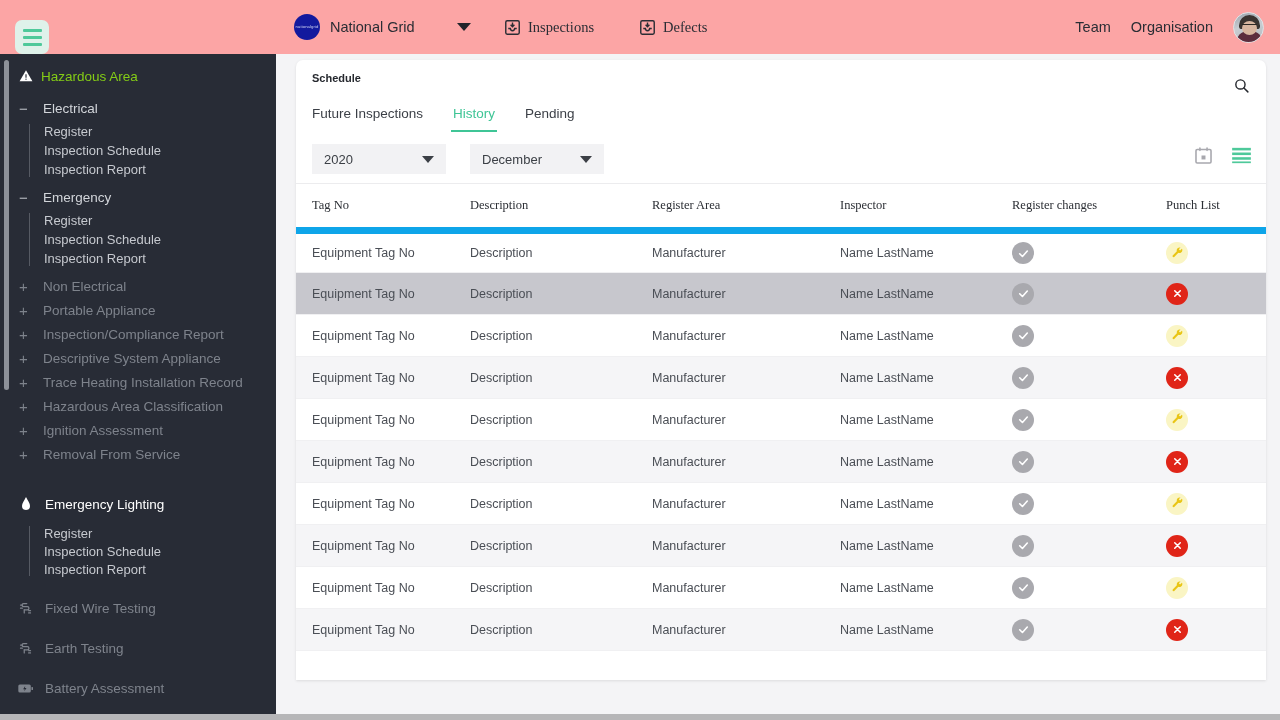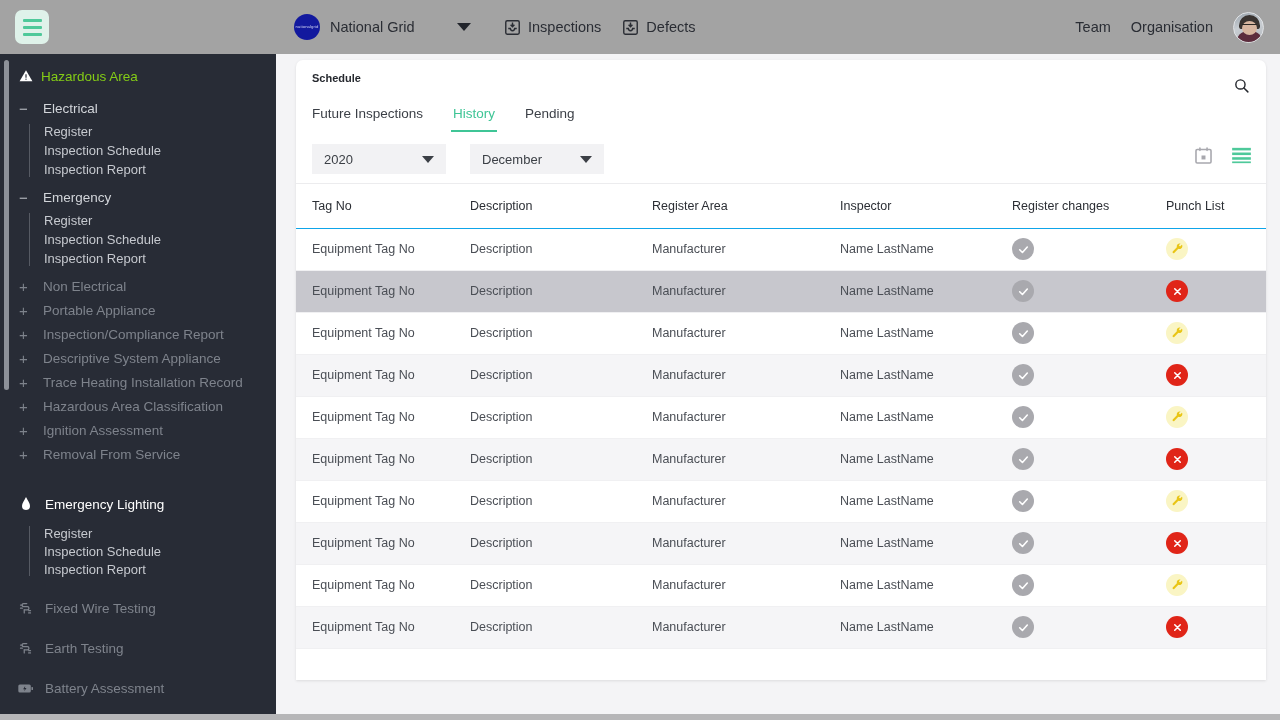--- a/index.html
+++ b/index.html
@@ -6,21 +6,21 @@
   html, body {
     width: 1280px; height: 720px;
     font-family: "Liberation Sans", sans-serif;
     background: #f4f4f6;
     overflow: hidden;
   }
 
   
   .topbar {
     position: absolute; top: 0; left: 0; width: 1280px; height: 54px;
-    background: #a3a3a3; display: flex; align-items: center;
+    background: #fca5a5; display: flex; align-items: flex-end;
     z-index: 20;
   }
   .hamburger {
     width: 34px; height: 34px; margin-left: 15px; border-radius: 7px;
     background: #dff2ea; display: flex; flex-direction: column;
     align-items: center; justify-content: center; gap: 4px; cursor: pointer;
   }
   .hamburger span { display:block; width: 19px; height: 3px; border-radius:1px; background: #4ec99a; }
 
   .org-block {
@@ -33,21 +33,21 @@
     overflow:hidden;
   }
   .org-logo span { font-size: 4.2px; color: #cfd3f2; letter-spacing:.1px; line-height:1; white-space:nowrap; }
   .org-name { font-size: 14.5px; color: #2a2d34; }
   .org-caret {
     margin-left: 32px; width: 0; height: 0;
     border-left: 7px solid transparent; border-right: 7px solid transparent;
     border-top: 8px solid #21242b; cursor: pointer;
   }
 
-  .navlinks { position:absolute; left: 504px; top:0; height:54px; display:flex; align-items:center; gap: 21px; }
+  .navlinks { position:absolute; left: 504px; top:0; height:54px; display:flex; align-items:center; gap: 45px; font-family: Liberation Serif, serif; }
   .navlink { display:flex; align-items:center; gap:7px; font-size:14.5px; color:#2a2d34; cursor:pointer; }
   .inbox-icon { width:17px; height:17px; display:block; }
 
   .rightnav { position:absolute; right: 16px; top:0; height:54px; display:flex; align-items:center; gap: 20px; }
   .rightnav .navtext { font-size:14.5px; color:#2a2d34; cursor:pointer; }
   .avatar {
     width: 31px; height:31px; border-radius:50%; overflow:hidden;
     background: linear-gradient(165deg,#9aa3ac 0%, #c8cdd2 45%, #b4b9bf 100%);
     position: relative; cursor: pointer; border: 1px solid #e2e4e7;
   }
@@ -120,21 +120,21 @@
   }
   #year-select { left:16px; width:134px; }
   #month-select { left:174px; width:134px; }
   .tb-icons { position:absolute; right:14px; top:12px; display:flex; gap:18px; align-items:center; }
   .tb-ic { cursor:pointer; display:flex; align-items:center; }
 
   
   table { position:absolute; top:124px; left:0; width:970px; border-collapse: collapse; table-layout: fixed; }
   thead th {
     text-align:left; font-size:12.5px; font-weight:normal; color:#2b2e34;
-    padding: 14px 0 14px 0; border-bottom: 1px solid #0ea5e9; height:44px;
+    padding: 14px 0 14px 0; border-bottom: 7px solid #0ea5e9; height:44px;font-family:Liberation Serif, serif;
   }
   tbody td { font-size:12.5px; color:#4a4e55; height:42px; border-bottom:1px solid #f0f0f2; }
   tbody tr.alt { background:#f5f5f7; }
   tbody tr.selected { background:#c7c7cd; }
   .c1 { width: 174px; padding-left:16px; }
   .c2 { width: 182px; }
   .c3 { width: 188px; }
   .c4 { width: 172px; }
   .c5 { width: 154px; }
   .c6 { width: 100px; }

